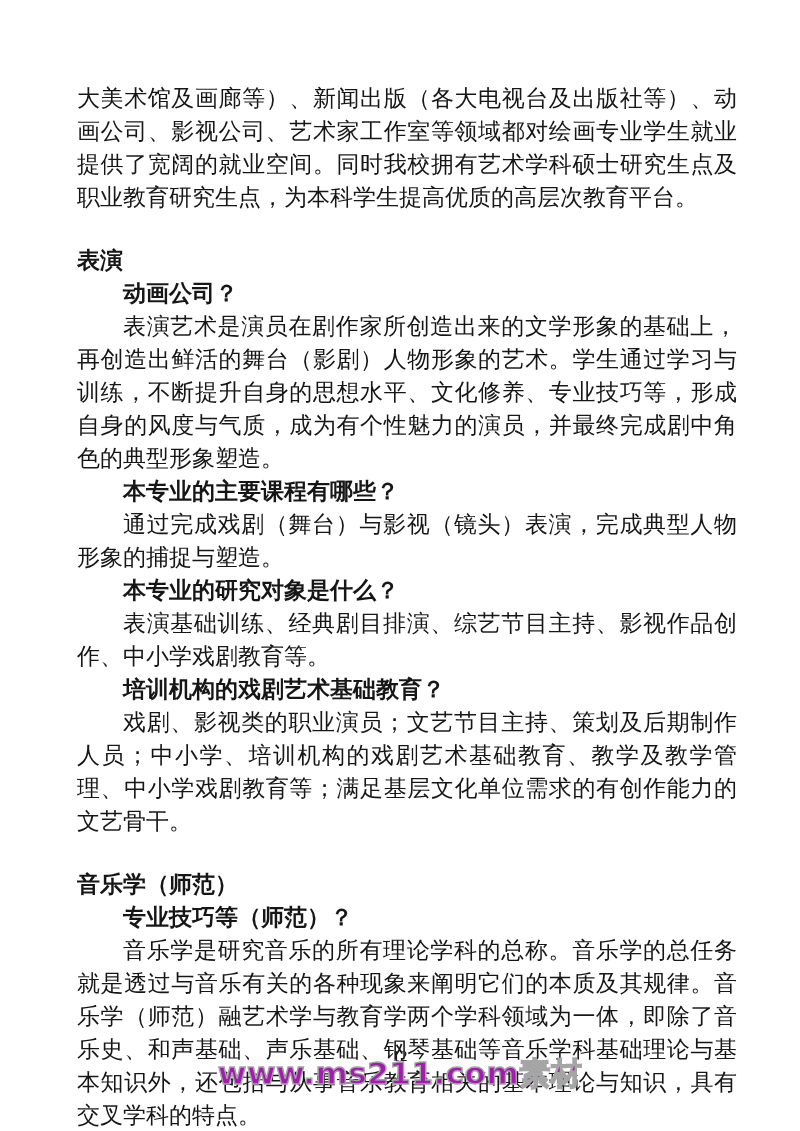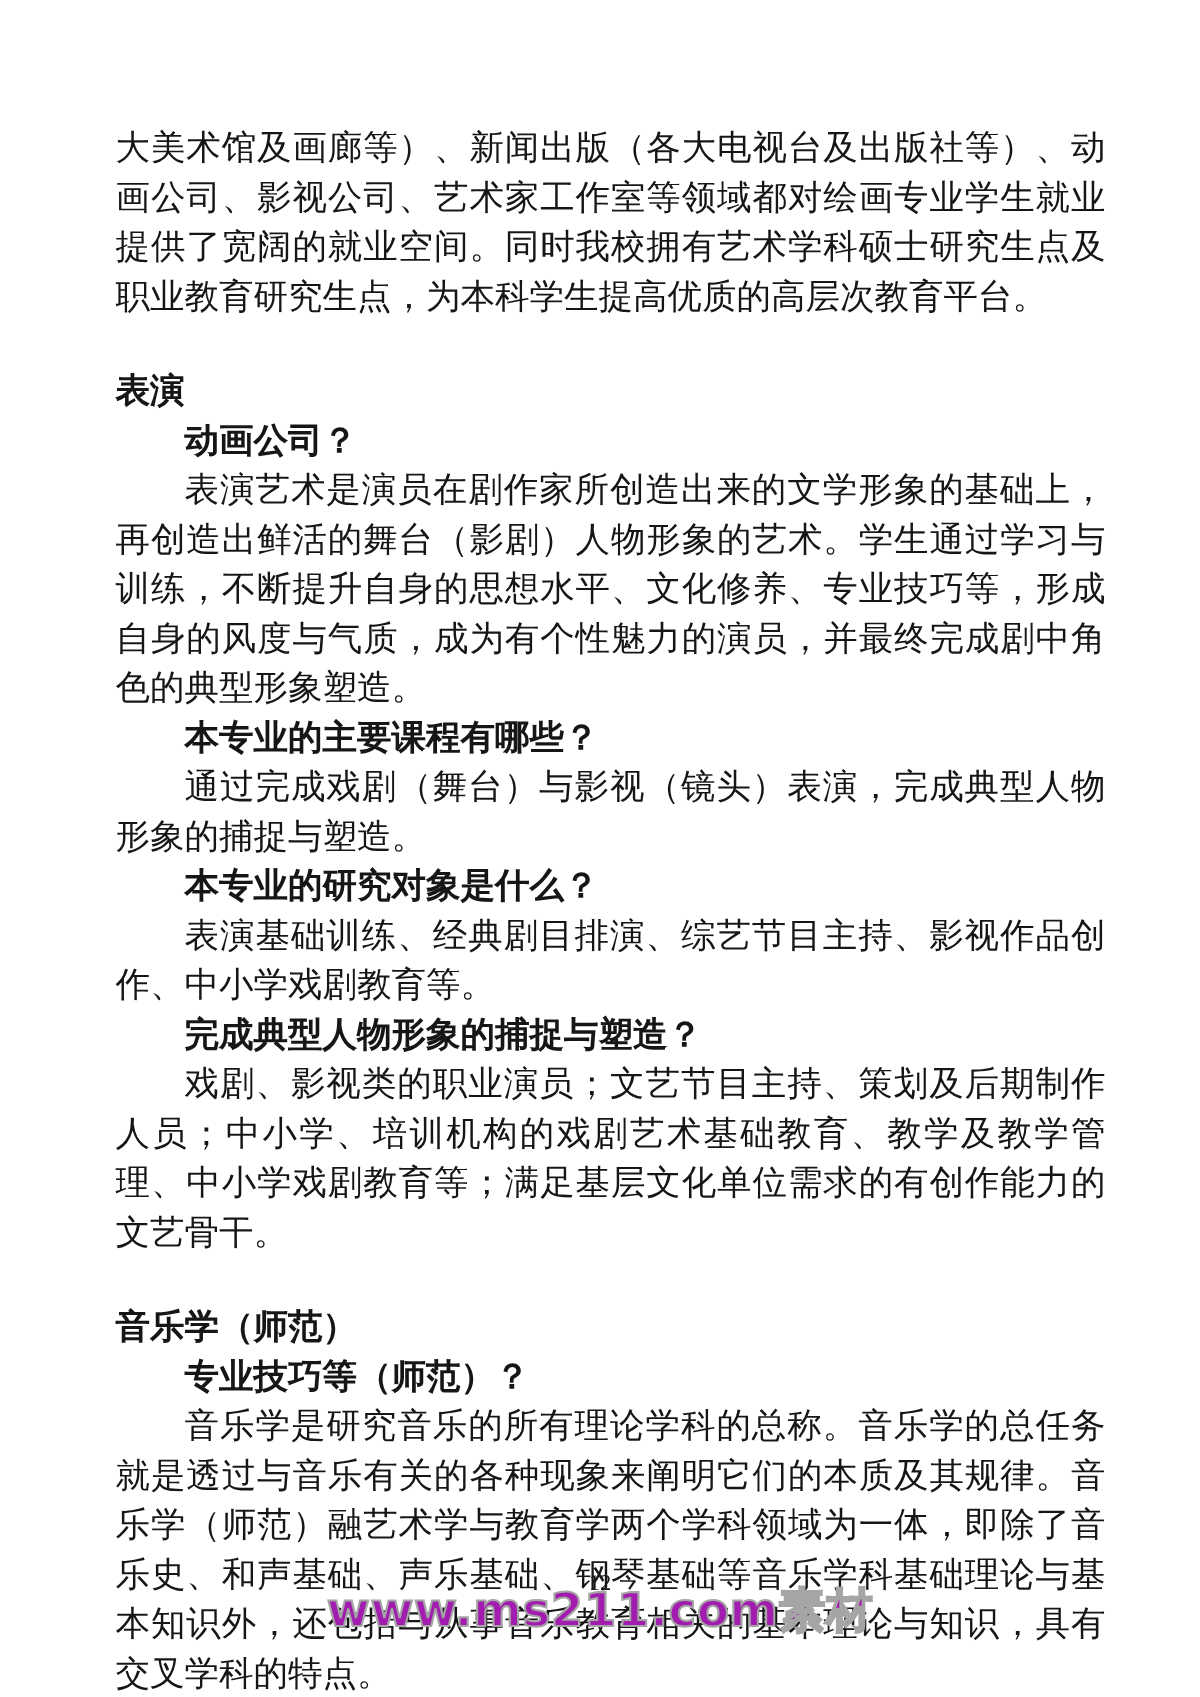--- a/index.html
+++ b/index.html
@@ -78,21 +78,21 @@
 
       <div class="question">动画公司？</div>
       <p class="para indent">表演艺术是演员在剧作家所创造出来的文学形象的基础上，再创造出鲜活的舞台（影剧）人物形象的艺术。学生通过学习与训练，不断提升自身的思想水平、文化修养、专业技巧等，形成自身的风度与气质，成为有个性魅力的演员，并最终完成剧中角色的典型形象塑造。</p>
 
       <div class="question">本专业的主要课程有哪些？</div>
       <p class="para indent">通过完成戏剧（舞台）与影视（镜头）表演，完成典型人物形象的捕捉与塑造。</p>
 
       <div class="question">本专业的研究对象是什么？</div>
       <p class="para indent">表演基础训练、经典剧目排演、综艺节目主持、影视作品创作、中小学戏剧教育等。</p>
 
-      <div class="question">完成典型人物形象的捕捉与塑造？</div>
+      <div class="question">培训机构的戏剧艺术基础教育？</div>
       <p class="para indent">戏剧、影视类的职业演员；文艺节目主持、策划及后期制作人员；中小学、培训机构的戏剧艺术基础教育、教学及教学管理、中小学戏剧教育等；满足基层文化单位需求的有创作能力的文艺骨干。</p>
     </div>
 
     <div class="section">
       <div class="section-title">音乐学（师范）</div>
 
       <div class="question">专业技巧等（师范）？</div>
       <p class="para indent">音乐学是研究音乐的所有理论学科的总称。音乐学的总任务就是透过与音乐有关的各种现象来阐明它们的本质及其规律。音乐学（师范）融艺术学与教育学两个学科领域为一体，即除了音乐史、和声基础、声乐基础、钢琴基础等音乐学科基础理论与基本知识外，还包括与从事音乐教育相关的基本理论与知识，具有交叉学科的特点。</p>
     </div>
 

